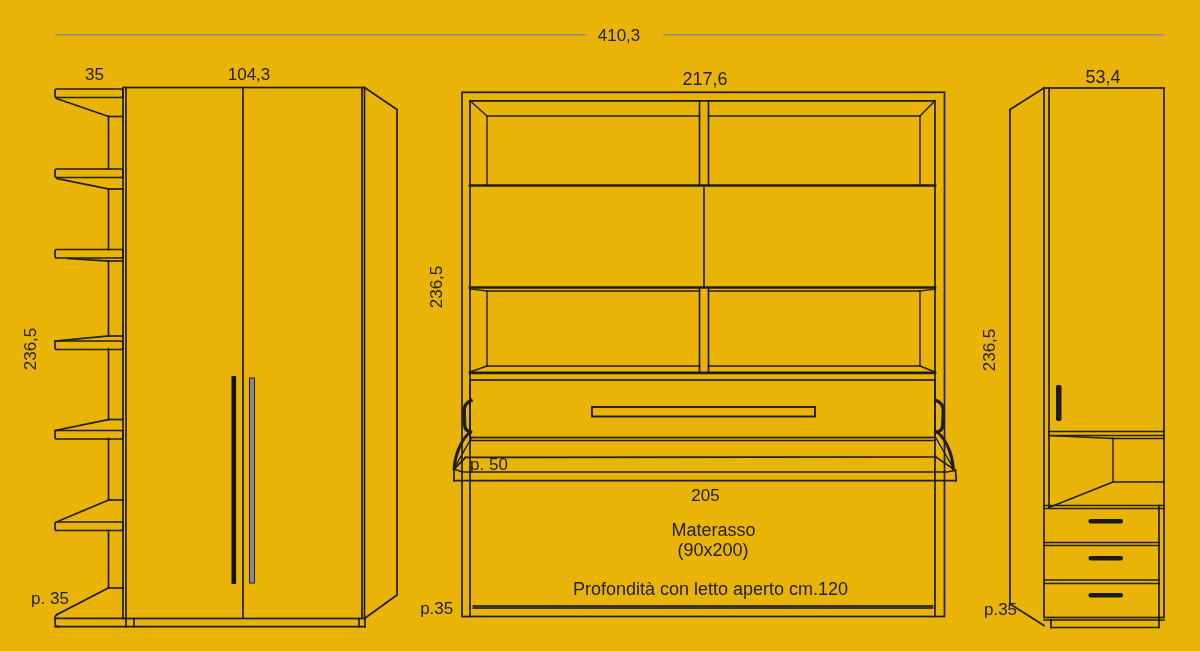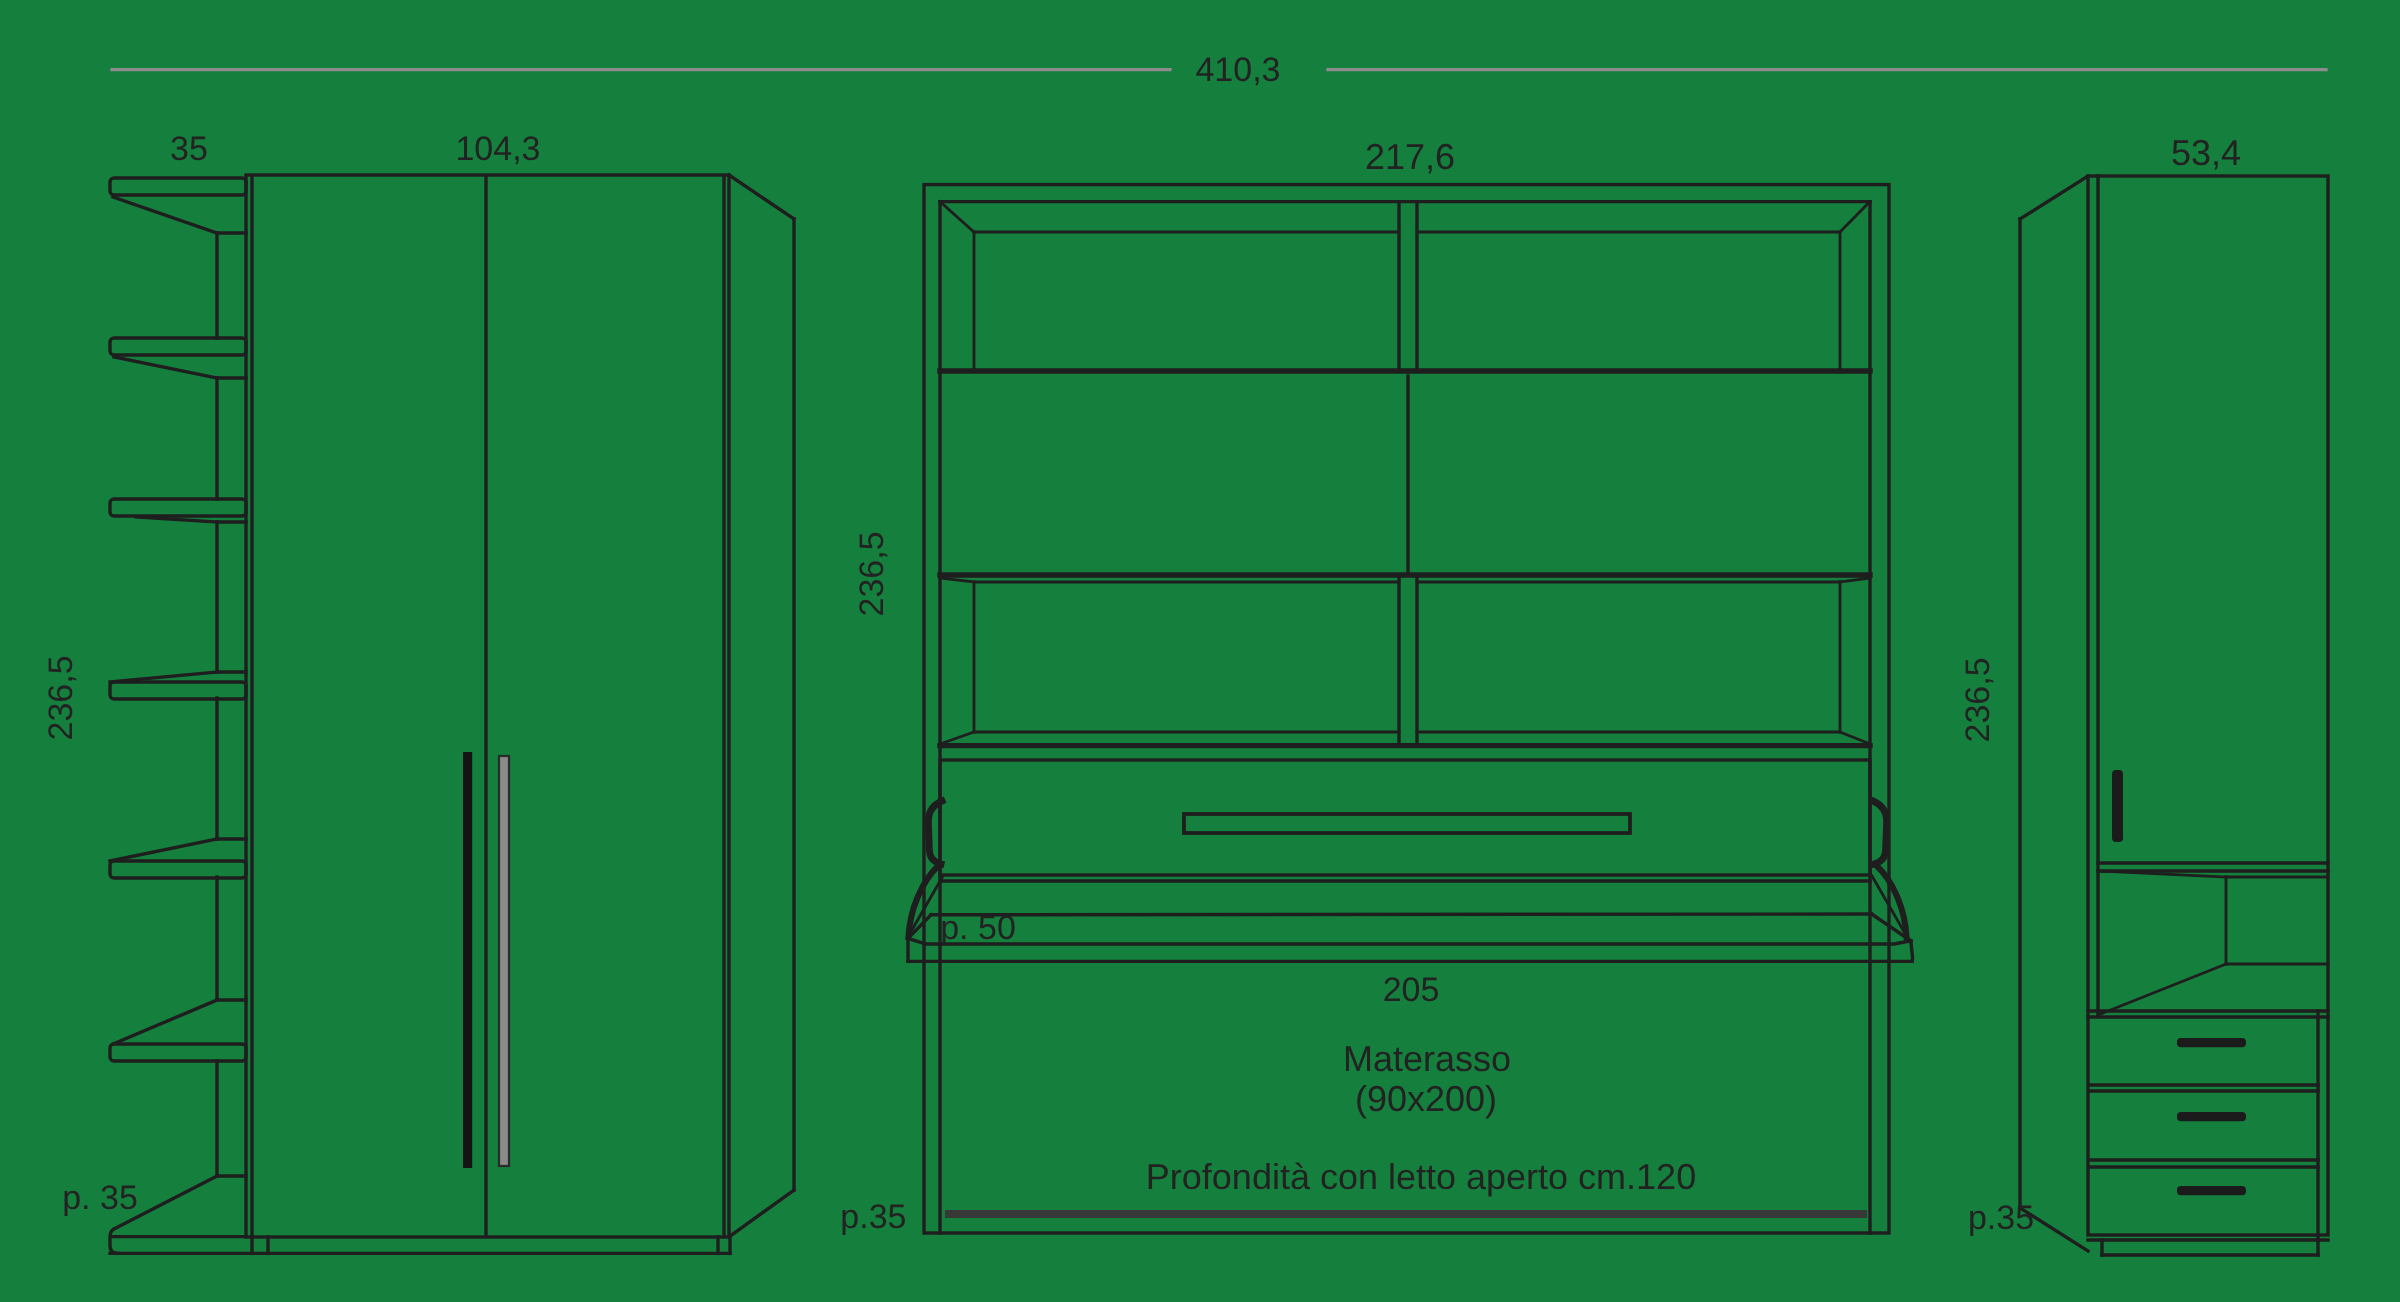--- a/index.html
+++ b/index.html
@@ -1,16 +1,16 @@
 <!DOCTYPE html>
 <html><head>
 <meta charset="utf-8">
 <style>
 html,body{margin:0;padding:0;background:#ffffff;}
-#stage{position:relative;width:1200px;height:651px;background:#15803d;overflow:hidden;}
+#stage{position:relative;width:1200px;height:651px;background:#eab308;overflow:hidden;}
 svg{display:block;}
 text{font-family:"Liberation Sans",sans-serif;fill:#222222;}
 </style>
 </head>
 <body>
 <div id="stage">
 <svg width="1200" height="651" viewBox="0 0 1200 651" fill="none" stroke-linecap="square">
 <g stroke="#1e1e1e" stroke-width="1.7">
 
 <g stroke="#8d8d8d" stroke-width="1.6">

